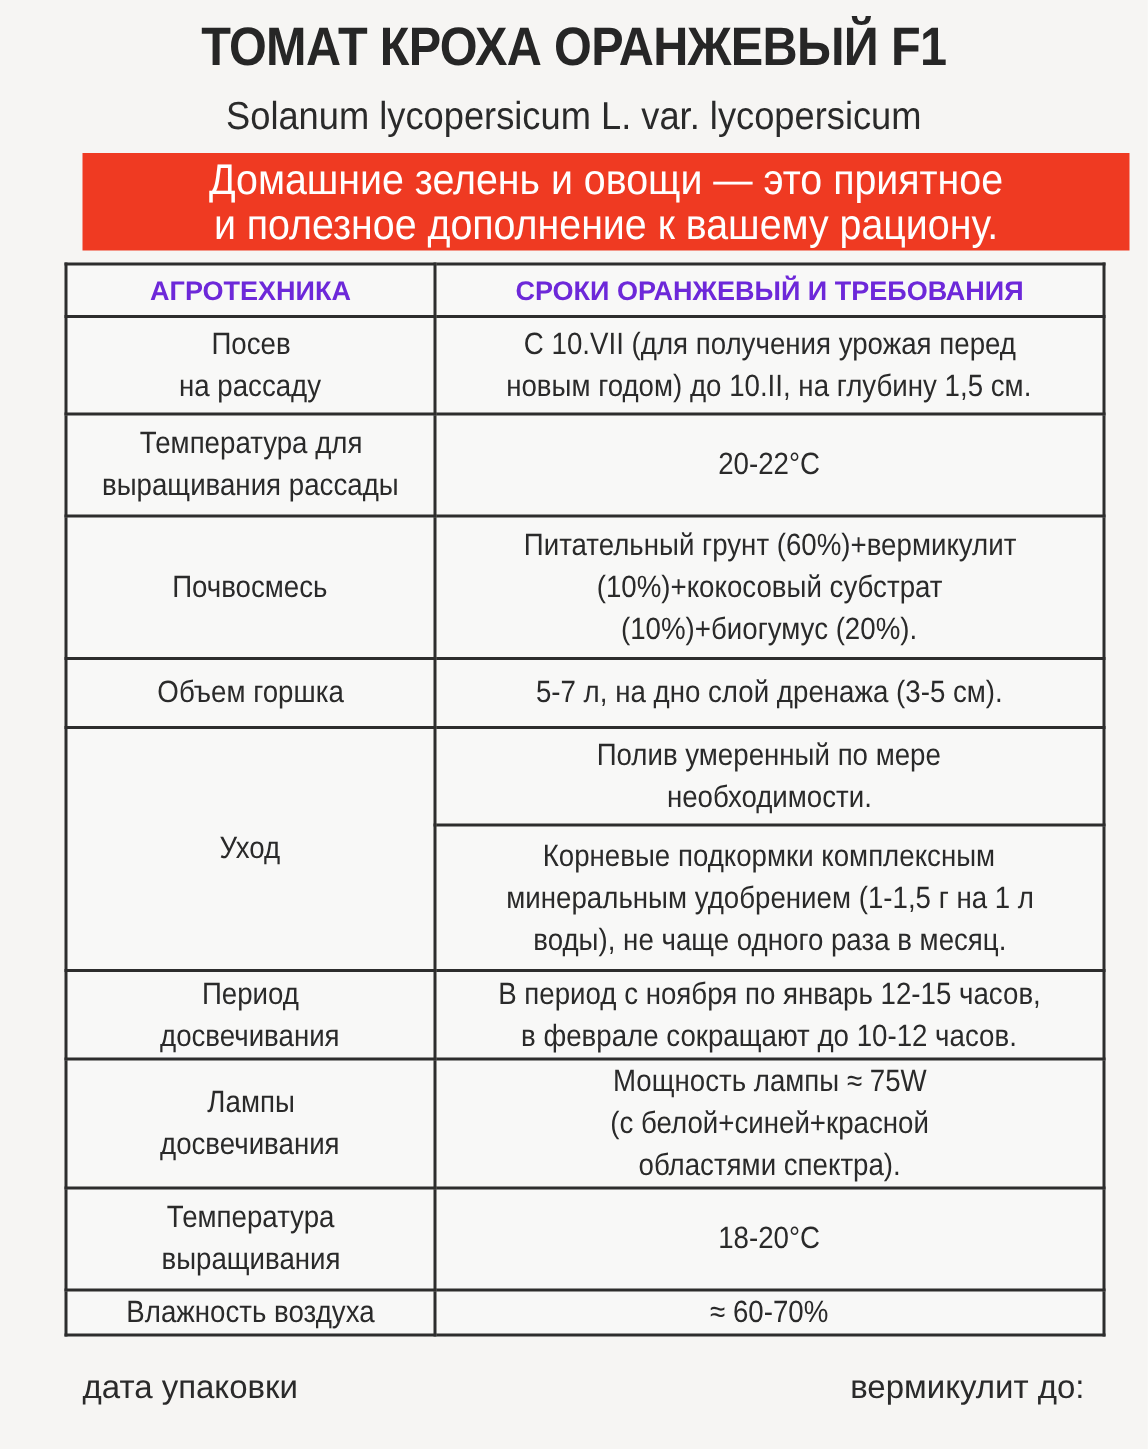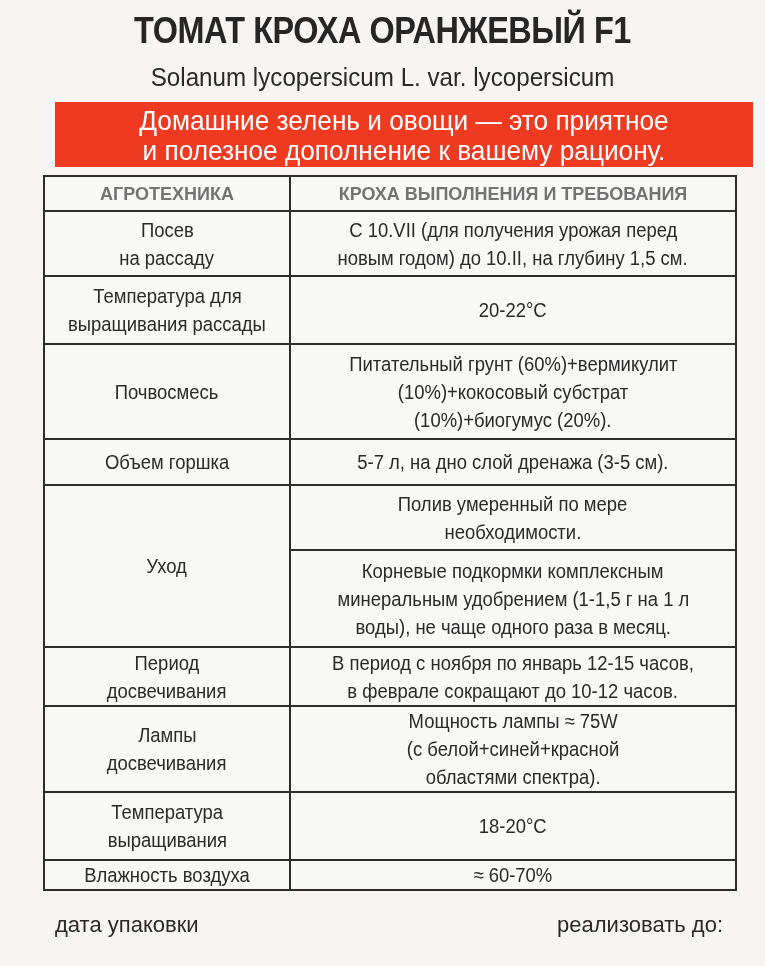--- a/index.html
+++ b/index.html
@@ -30,42 +30,42 @@
   }
   .banner span { display:block; white-space: nowrap; transform: scaleX(0.92); transform-origin: center; }
   table {
     position: absolute; left: 43px; top: 175px; width: 694px;
     border-collapse: collapse; background: #f8f8f7;
   }
   td, th {
     border: 2px solid #2d2d2d; text-align: center; vertical-align: middle;
     padding: 0 4px; font-size: 20.5px; line-height: 28px; font-weight: normal;
   }
-  th { color: #737373; font-weight: bold; font-size: 18px; height: 33px; }
+  th { color: #6d28d9; font-weight: bold; font-size: 18px; height: 33px; }
   td.c1 { width: 236px; }
   .sq { display:inline-block; transform: scaleX(0.9); transform-origin: center; white-space: nowrap; }
   .footer-left { position: absolute; left: 55px; top: 912px; font-size: 22px; }
   .footer-right { position: absolute; right: 42px; top: 912px; font-size: 22px; }
 </style>
 </head>
 <body>
 
 <div class="title">ТОМАТ КРОХА ОРАНЖЕВЫЙ F1</div>
 <div class="subtitle">Solanum lycopersicum L. var. lycopersicum</div>
 
 <div class="banner">
   <span>Домашние зелень и овощи — это приятное</span>
   <span>и полезное дополнение к вашему рациону.</span>
 </div>
 
 <table>
   <tbody>
       <tr>
     <th>АГРОТЕХНИКА</th>
-    <th>КРОХА ВЫПОЛНЕНИЯ И ТРЕБОВАНИЯ</th>
+    <th>СРОКИ ОРАНЖЕВЫЙ И ТРЕБОВАНИЯ</th>
   </tr>
 
   <tr style="height:65px">
     <td class="c1"><span class="sq">Посев</span><br><span class="sq">на рассаду</span></td>
     <td><span class="sq">С 10.VII (для получения урожая перед</span><br><span class="sq">новым годом) до 10.II, на глубину 1,5 см.</span></td>
   </tr>
 
   <tr style="height:68px">
     <td class="c1"><span class="sq">Температура для</span><br><span class="sq">выращивания рассады</span></td>
     <td><span class="sq">20-22°C</span></td>
@@ -105,13 +105,13 @@
   </tr>
 
   <tr style="height:20px">
     <td class="c1"><span class="sq">Влажность воздуха</span></td>
     <td><span class="sq">≈ 60-70%</span></td>
   </tr>
 </tbody>
   </table>
 
 <div class="footer-left">дата упаковки</div>
-<div class="footer-right">реализовать до:</div>
+<div class="footer-right">вермикулит до:</div>
 
 </body></html>

